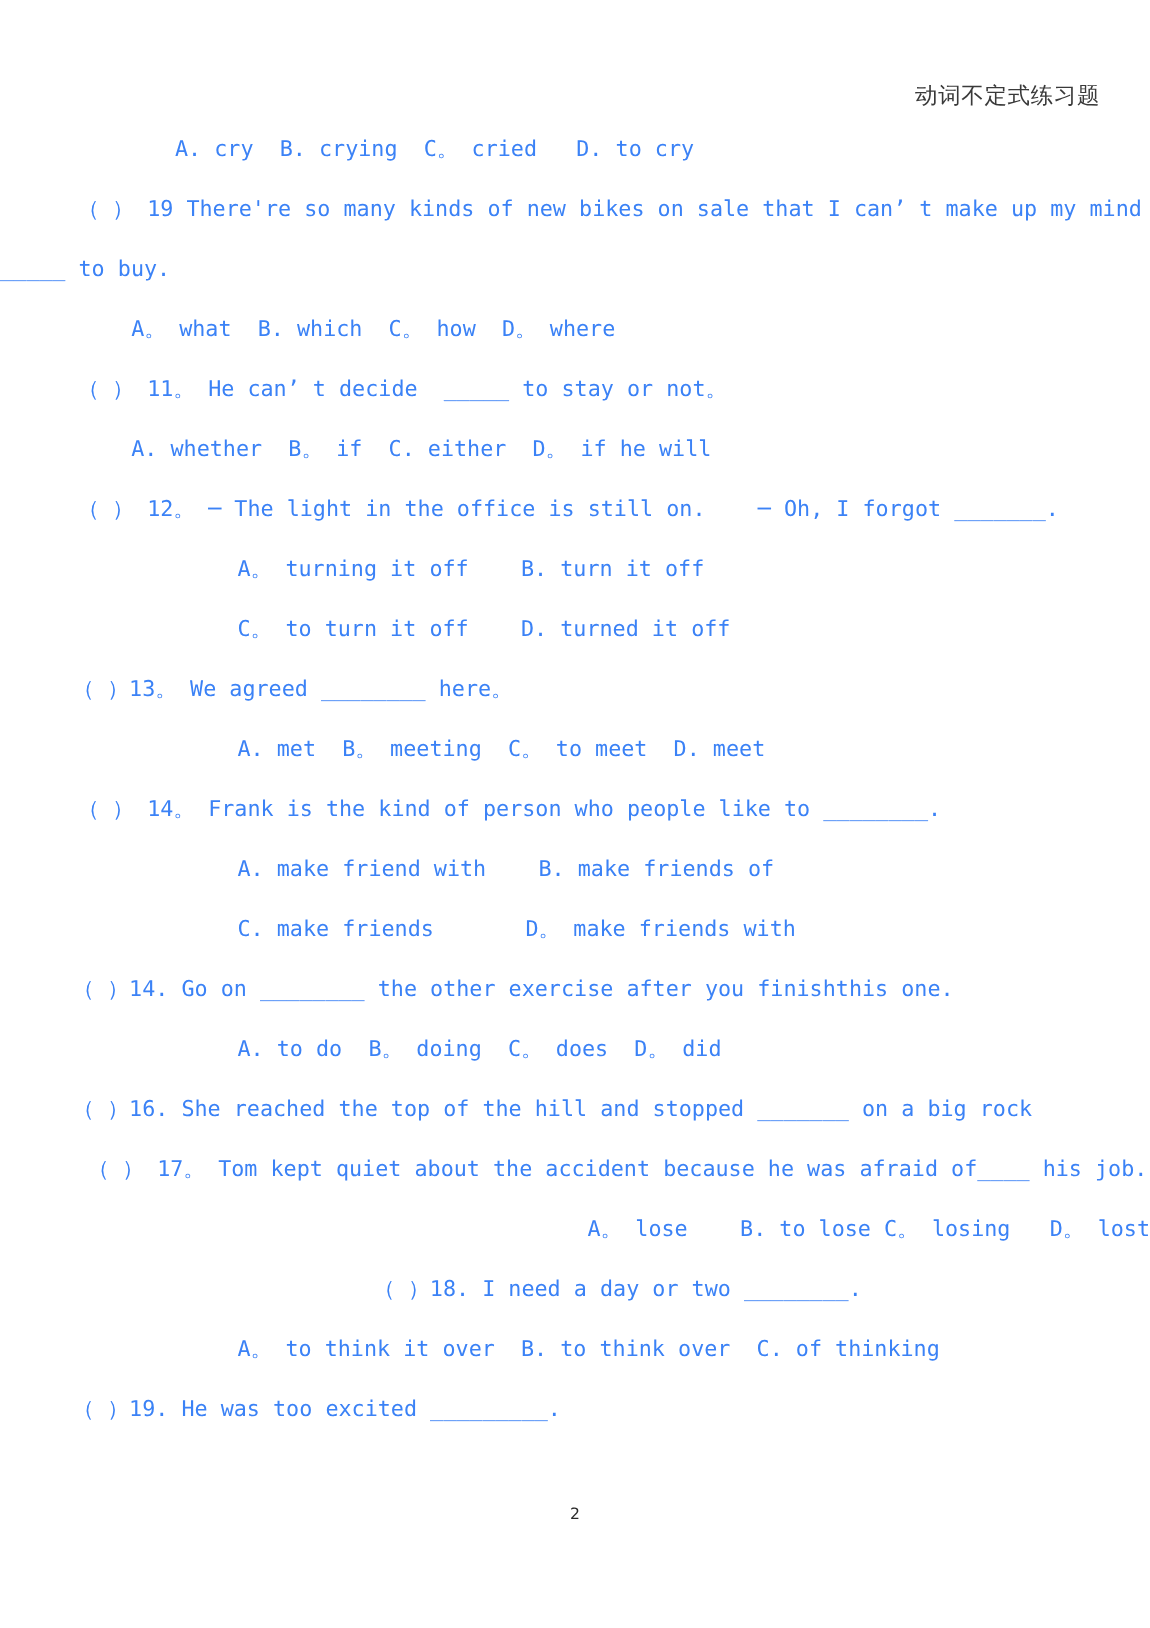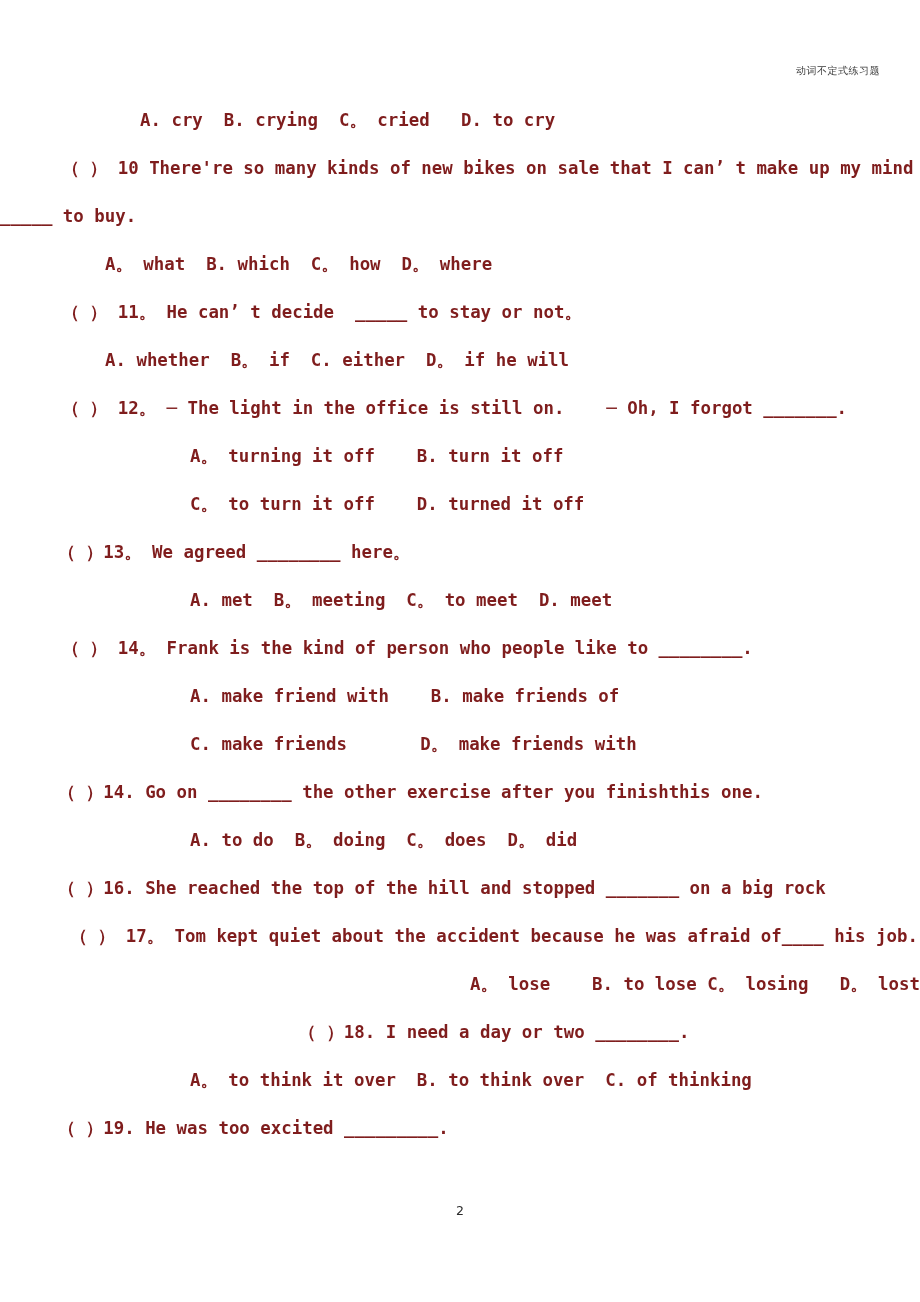--- a/index.html
+++ b/index.html
@@ -21,41 +21,40 @@
     overflow: hidden;
     box-sizing: border-box;
   }
 
   
   .doc-header {
     position: absolute;
     top: 64px;
     right: 40px;
     font-family: "DejaVu Sans", "Liberation Sans", sans-serif;
-    font-size: 10px;
+    font-size: 18px;
     letter-spacing: 0.5px;
     color: #3a3a3a;
     white-space: nowrap;
   }
 
   
   .body-block {
     position: absolute;
     top: 96px;
     left: 0;
     width: 920px;
   }
 
   .line {
     font-size: 17.4px;
     line-height: 48px;
     white-space: pre;
-    color: #7f1d1d;
+    color: #3b82f6;
     letter-spacing: 0px;
-    font-weight: bold;
   }
 
   
   .ind-q0   { padding-left: 58px; }   
   .ind-q1   { padding-left: 62px; }   
   .ind-q2   { padding-left: 70px; }   
   .ind-q3   { padding-left: 68px; text-align: center; }   
   .ind-opt  { padding-left: 140px; }  
   .ind-optA { padding-left: 105px; }  
   .ind-optB { padding-left: 190px; }
@@ -76,21 +75,21 @@
 </style>
 </head>
 <body>
 
 <div class="page">
 
   <div class="doc-header">动词不定式练习题</div>
 
   <div class="body-block">
       <div class="line ind-opt">A. cry  B. crying  C。 cried   D. to cry</div>
-      <div class="line ind-q1">（ ） 10 There're so many kinds of new bikes on sale that I can’ t make up my mind</div>
+      <div class="line ind-q1">（ ） 19 There're so many kinds of new bikes on sale that I can’ t make up my mind</div>
       <div class="line ind-cont">_____ to buy.</div>
       <div class="line ind-optA">A。 what  B. which  C。 how  D。 where</div>
       <div class="line ind-q1">（ ） 11。 He can’ t decide  _____ to stay or not。</div>
       <div class="line ind-optA">A. whether  B。 if  C. either  D。 if he will</div>
       <div class="line ind-q1">（ ） 12。 ─ The light in the office is still on.    ─ Oh, I forgot _______.</div>
       <div class="line ind-optB">A。 turning it off    B. turn it off</div>
       <div class="line ind-optB">C。 to turn it off    D. turned it off</div>
       <div class="line ind-q0">（ ）13。 We agreed ________ here。</div>
       <div class="line ind-optB">A. met  B。 meeting  C。 to meet  D. meet</div>
       <div class="line ind-q1">（ ） 14。 Frank is the kind of person who people like to ________.</div>

